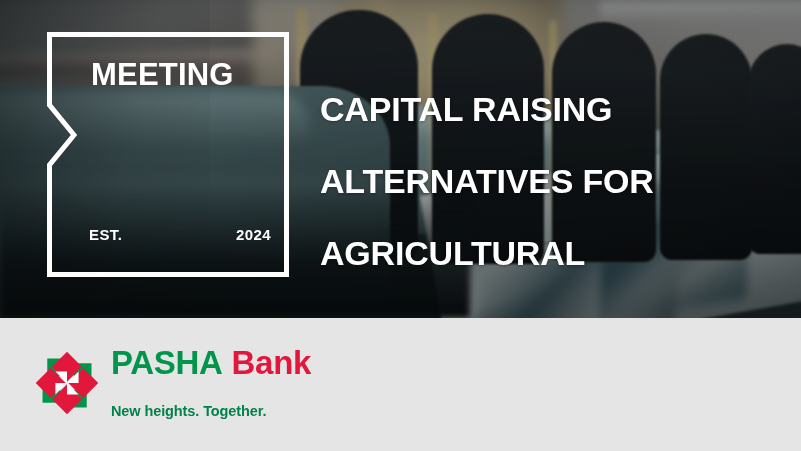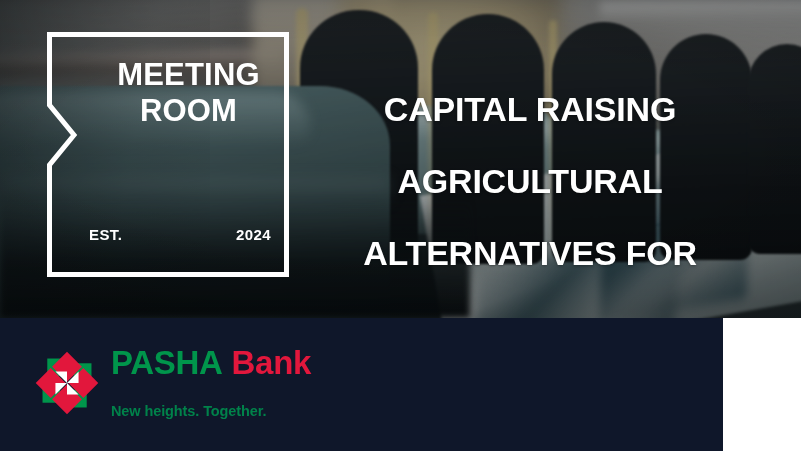--- a/index.html
+++ b/index.html
@@ -26,21 +26,20 @@
 
   
   .hero {
     position: absolute;
     left: 0;
     top: 0;
     width: 801px;
     height: 318px;
     overflow: hidden;
     background: #222b2d;
-    text-align: center;
   }
 
   .hero-photo {
     position: absolute;
     inset: 0;
     overflow: hidden;
   }
 
   
   .bg-wall {
@@ -273,23 +272,23 @@
     text-transform: uppercase;
     text-shadow: 0 1px 3px rgba(0,0,0,.30);
   }
   .hero-title .tline { display: block; white-space: nowrap; margin-top: 25px; }
 
   
   .footer {
     position: absolute;
     left: 0;
     top: 318px;
-    width: 723px;
+    width: 801px;
     height: 133px;
-    background: #0f172a;
+    background: #e5e5e5;
   }
   .logo {
     position: absolute;
     left: 33px;
     top: 28px;
     display: flex;
     align-items: center;
   }
   .logo-mark { width: 68px; height: 68px; display: block; }
   .logo-text {
@@ -364,33 +363,32 @@
       <div class="hero-vignette"></div>
     </div>
 
     <div class="badge">
       <svg width="242" height="245" viewBox="0 0 242 245">
         <path d="M 2.5 2.5 L 239.5 2.5 L 239.5 242.5 L 2.5 242.5 L 2.5 133 L 27 103 L 2.5 73 Z" fill="none" stroke="#ffffff" stroke-width="5" stroke-linejoin="miter"></path>
       </svg>
 
       <div class="badge-title">
         <span>MEETING</span><br>
-        <span>ROOM</span>
       </div>
 
       <div class="badge-foot">
         <span>EST.</span>
         <span>2024</span>
       </div>
     </div>
 
     <div class="hero-title">
       <span class="tline">CAPITAL RAISING</span>
+      <span class="tline">ALTERNATIVES FOR</span>
       <span class="tline">AGRICULTURAL</span>
-      <span class="tline">ALTERNATIVES FOR</span>
     </div>
   </div>
 
   <div class="footer">
     <div class="logo">
 
       <svg class="logo-mark" viewBox="0 0 100 100">
 
         <g fill="#00954b">
           <rect x="21" y="14" width="26" height="26"></rect>

